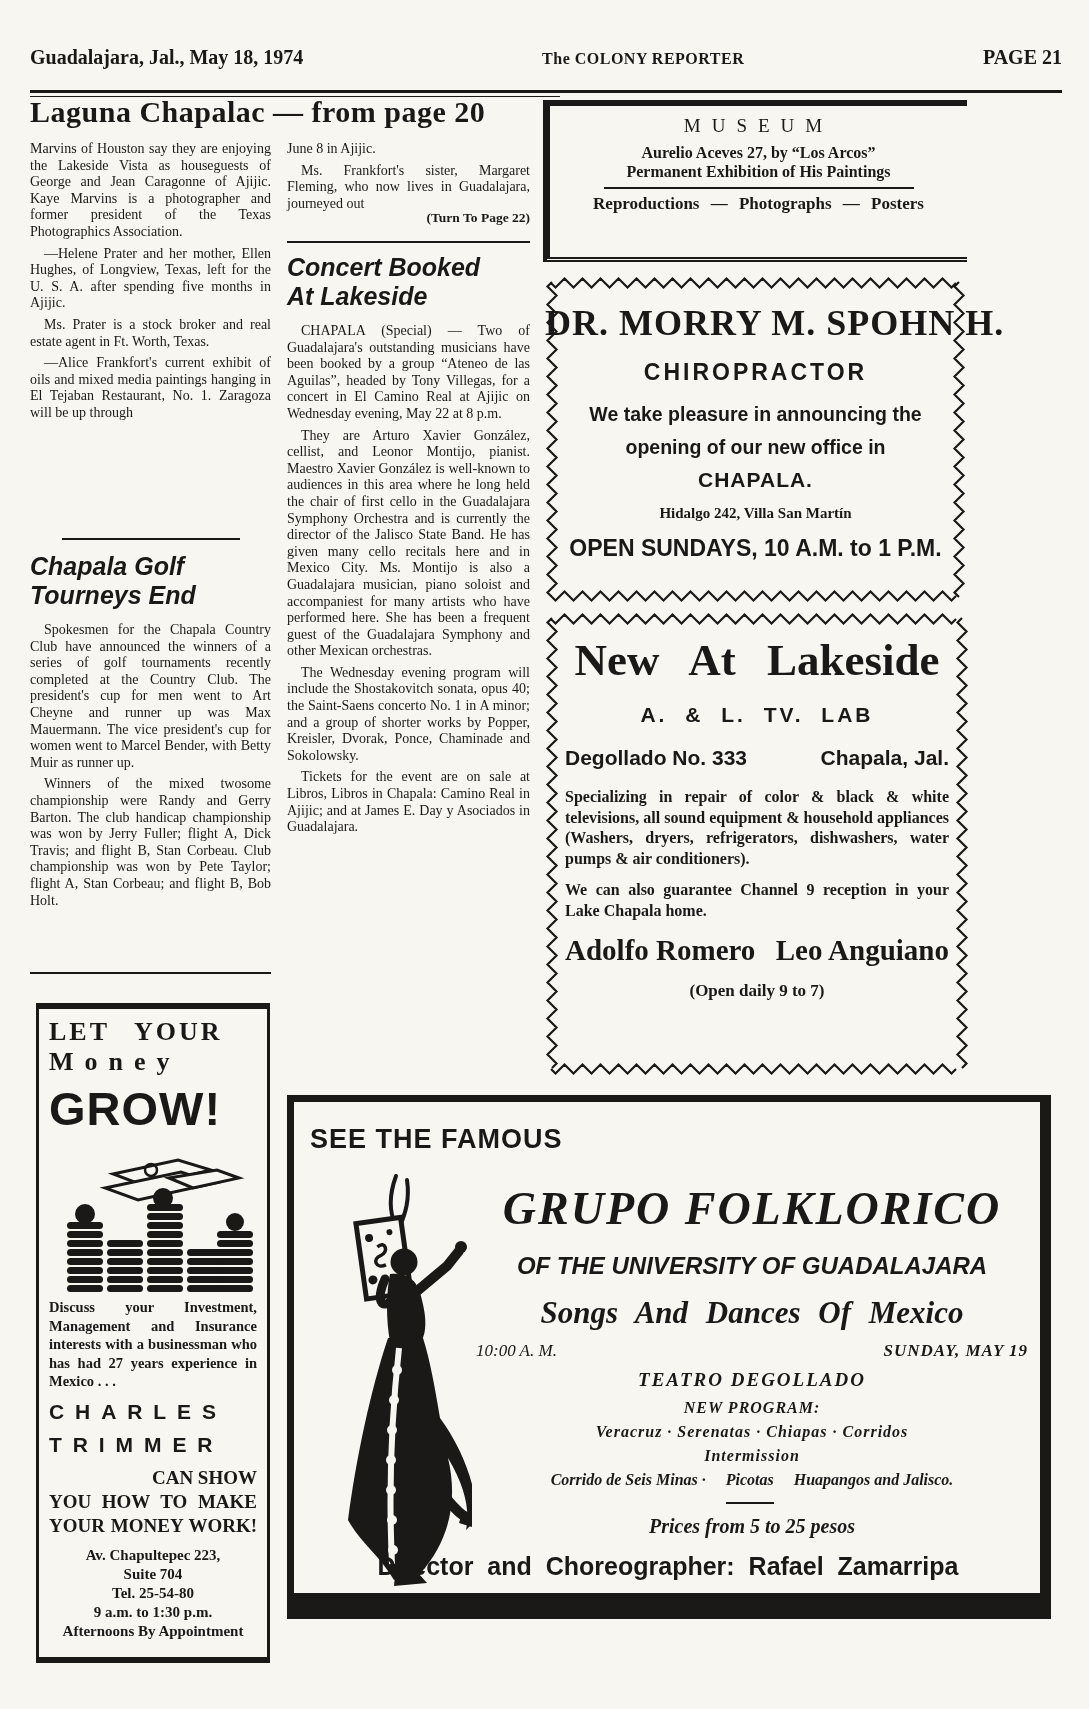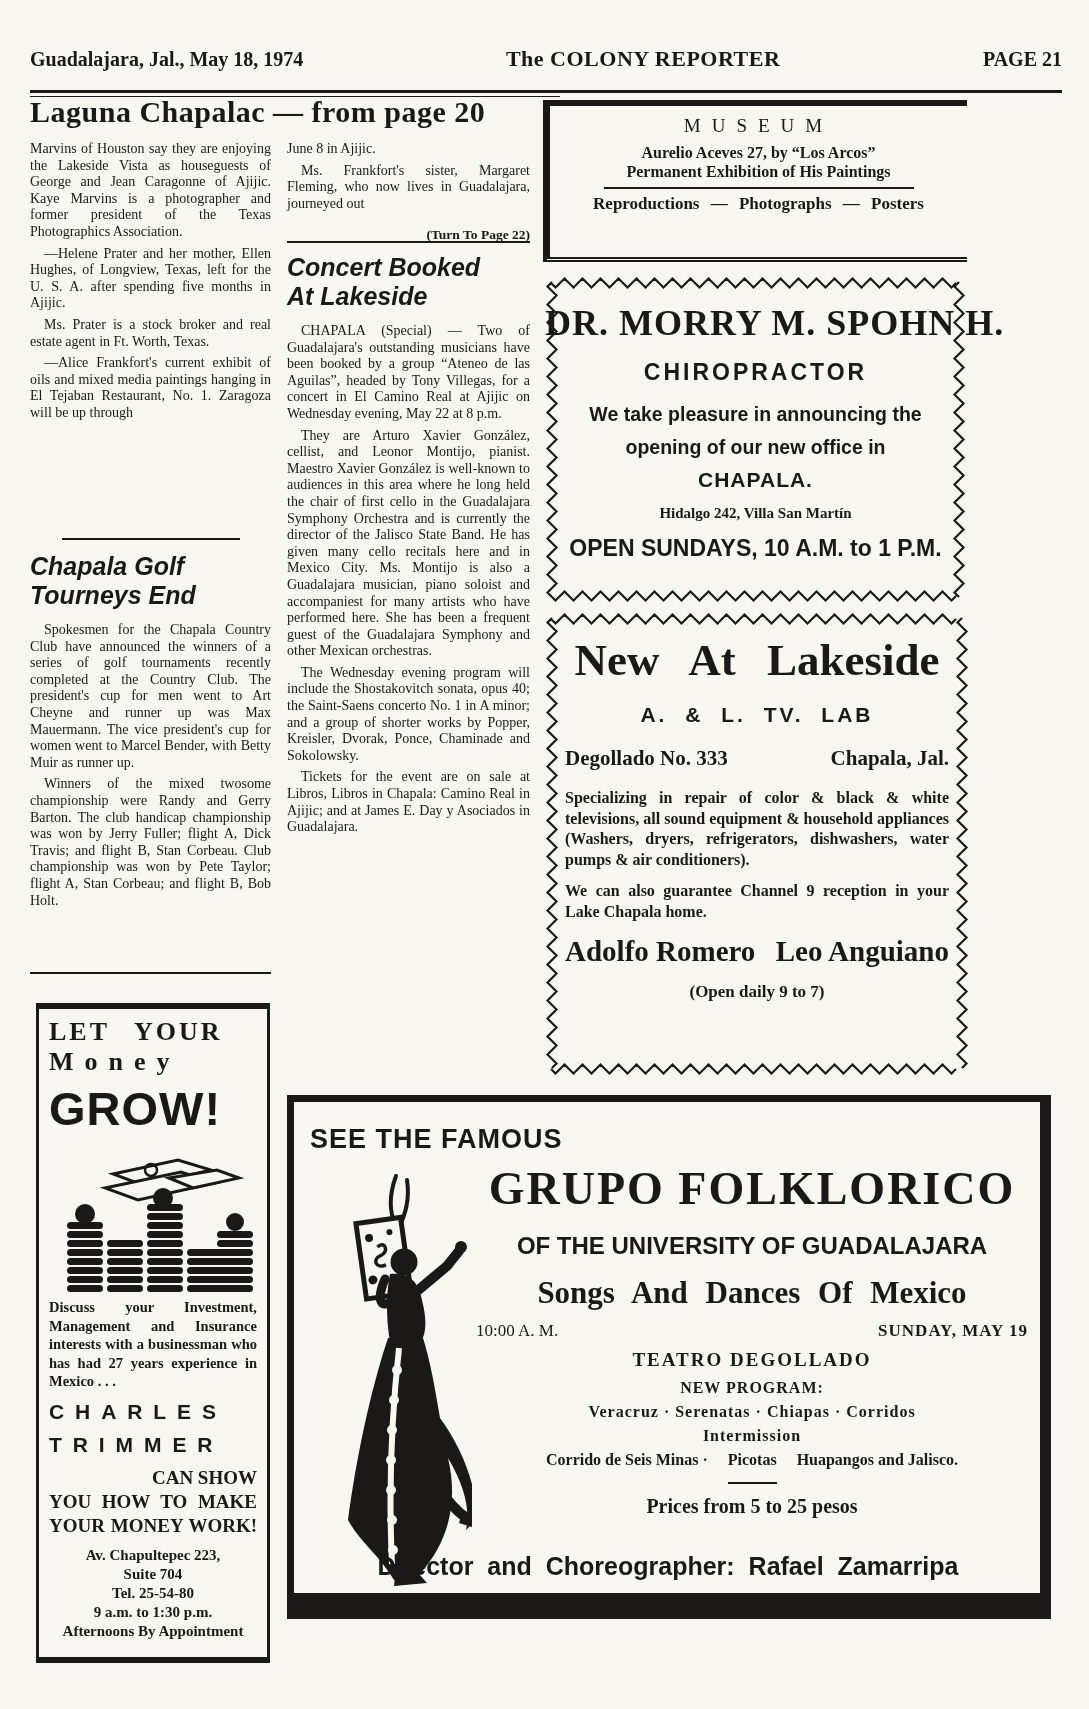--- a/index.html
+++ b/index.html
@@ -7,34 +7,34 @@
   body { background:#d8d5cd; font-family:"Liberation Serif", serif; }
   .page {
     position:relative; width:1089px; height:1709px; margin:0 auto;
     background:var(--paper); color:var(--ink); overflow:hidden;
   }
 
   
   .masthead-row { position:absolute; top:46px; left:30px; width:1032px;
     display:flex; justify-content:space-between; align-items:baseline; }
   .dateline  { font-weight:700; font-size:20px; }
-  .masthead  { font-weight:700; font-size:22px; letter-spacing:.5px;font-family:Liberation Serif, serif; }
+  .masthead  { font-weight:700; font-size:16px; letter-spacing:.5px;font-family:Liberation Serif, serif; }
   .page-num  { font-weight:700; font-size:20px; }
   .header-rule   { position:absolute; top:90px; left:30px; width:1032px; height:3px; background:var(--ink); }
   .header-rule-2 { position:absolute; top:96px; left:30px; width:530px; height:1px; background:var(--ink); }
 
   
   .laguna-headline { position:absolute; top:95px; left:30px; width:502px;
     font-weight:700; font-size:30px; letter-spacing:.5px; white-space:nowrap; }
   .body-text p { font-size:14px; line-height:16.6px; text-align:justify;
     text-indent:14px; margin-bottom:5px; }
   .body-text p.no-indent { text-indent:0; }
   .col1-text { position:absolute; top:141px; left:30px; width:241px; }
   .col2-text { position:absolute; top:141px; left:287px; width:243px; }
-  .turn-note { position:absolute; top:227px; left:287px; width:243px;
+  .turn-note { position:absolute; top:210px; left:287px; width:243px;
     text-align:right; font-weight:700; font-size:13.5px; }
   .col2-rule { position:absolute; top:241px; left:287px; width:243px; height:2px; background:var(--ink); }
 
   
   .col-head { font-family:"Liberation Sans", sans-serif; font-weight:700; font-style:italic;
     font-size:25px; line-height:1.16; margin-bottom:12px; }
 
   .golf-rule { position:absolute; top:538px; left:62px; width:178px; height:2px; background:var(--ink); }
   .golf-section    { position:absolute; top:552px; left:30px; width:241px; }
   .golf-end-rule   { position:absolute; top:972px; left:30px; width:241px; height:2px; background:var(--ink); }
@@ -63,21 +63,21 @@
   .sp-l2   { font-family:"Liberation Sans", sans-serif; font-weight:700; font-size:19.5px; margin-top:10px; }
   .sp-city { font-family:"Liberation Sans", sans-serif; font-weight:700; font-size:21px; margin-top:9px; letter-spacing:1px; }
   .sp-addr { font-weight:700; font-size:15px; margin-top:13px; }
   .sp-hours{ font-family:"Liberation Sans", sans-serif; font-weight:700; font-size:23px; margin-top:13px; }
 
   .tvlab-ad { top:612px; left:545px; width:424px; height:464px; padding:22px 20px 0; }
   .tv-head { font-weight:700; font-size:45px; text-align:center; word-spacing:20px; white-space:nowrap; }
   .tv-sub  { font-family:"Liberation Sans", sans-serif; font-weight:700; font-size:21px; text-align:center;
     letter-spacing:3px; word-spacing:9px; margin-top:17px; }
   .tv-addr-row { display:flex; justify-content:space-between; margin-top:19px;
-    font-family:Liberation Serif, serif; font-weight:700; font-size:21px; }
+    font-family:Liberation Sans, sans-serif; font-weight:700; font-size:21px; }
   .tv-para  { font-weight:700; font-size:16px; line-height:20.5px; text-align:justify; margin-top:17px; }
   .tv-para2 { margin-top:11px; }
   .tv-names { display:flex; justify-content:space-between; font-weight:700; font-size:29px; margin-top:13px; }
   .tv-open  { font-weight:700; font-size:17px; text-align:center; margin-top:14px; }
 
   
   .money-ad { position:absolute; top:1003px; left:36px; width:234px; height:660px;
     border:3px solid var(--ink); border-top-width:6px; border-bottom-width:6px;
     padding:8px 10px 0; overflow:hidden; }
   .m-line1 { font-weight:700; font-size:26px; letter-spacing:3px; word-spacing:16px; }
@@ -92,21 +92,21 @@
   .just-line { font-weight:700; font-size:19px; text-align:justify; text-align-last:justify; margin-top:2px; }
   .m-addr  { font-weight:700; font-size:15px; text-align:center; line-height:19px; }
   .m-addr.first { margin-top:9px; }
 
   
   .folk-ad { position:absolute; top:1095px; left:287px; width:764px; height:524px;
     border:7px solid var(--ink); border-right-width:11px; border-bottom-width:26px; }
   .fk-see { position:absolute; top:22px; left:16px;
     font-family:"Liberation Sans", sans-serif; font-weight:700; font-size:27px; letter-spacing:1px; }
   .fk-dancer { position:absolute; top:58px; left:6px; }
-  .fk-right  { position:absolute; left:178px; right:8px; top:60px; text-align:center; }
+  .fk-right  { position:absolute; left:178px; right:8px; top:80px; text-align:center;font-style:italic; }
   .fk-title  { font-weight:700; font-size:46px; letter-spacing:2px; white-space:nowrap; }
   .fk-univ   { font-family:"Liberation Sans", sans-serif; font-weight:700; font-size:24px; margin-top:17px; white-space:nowrap; }
   .fk-awards { font-weight:700; font-size:15.5px; word-spacing:3px; margin-top:14px; }
   .fk-songs  { font-weight:700; font-size:31px; word-spacing:10px; margin-top:15px; white-space:nowrap; }
   .fk-row    { display:flex; justify-content:space-between; margin-top:10px; font-size:17px; padding:0 4px; }
   .fk-time   { font-weight:400; }
   .fk-date   { font-weight:700; letter-spacing:1px; }
   .fk-teatro { font-weight:700; font-size:19px; letter-spacing:2px; margin-top:8px; }
   .fk-program{ font-weight:700; font-size:16px; letter-spacing:1px; margin-top:8px; }
   .fk-line   { font-weight:700; font-size:16px; letter-spacing:1px; margin-top:6px; }

